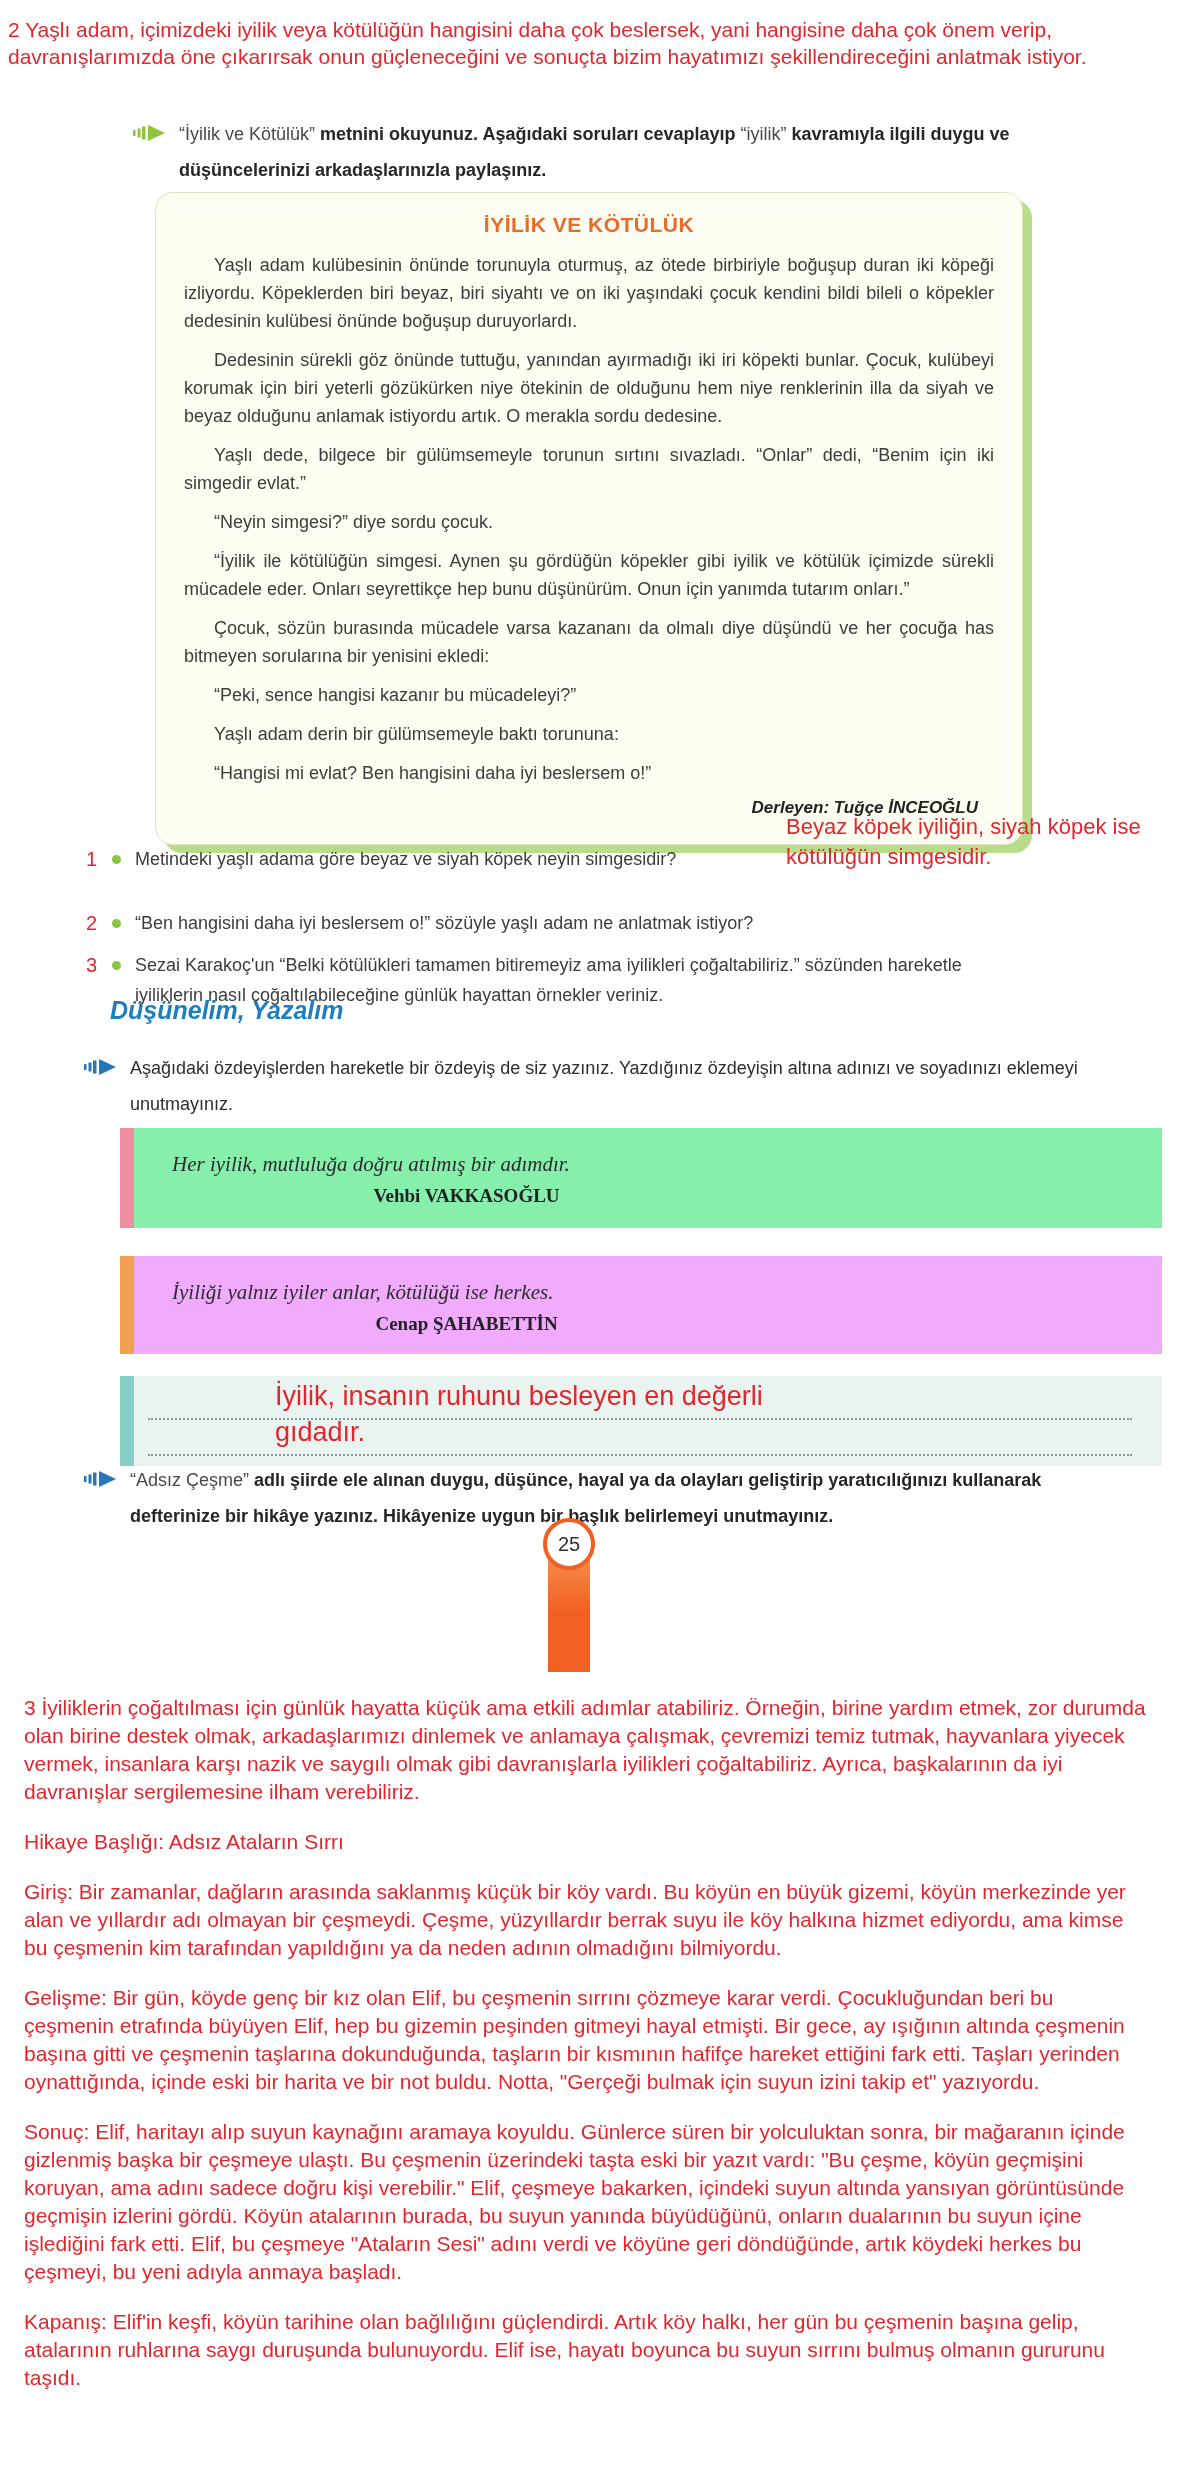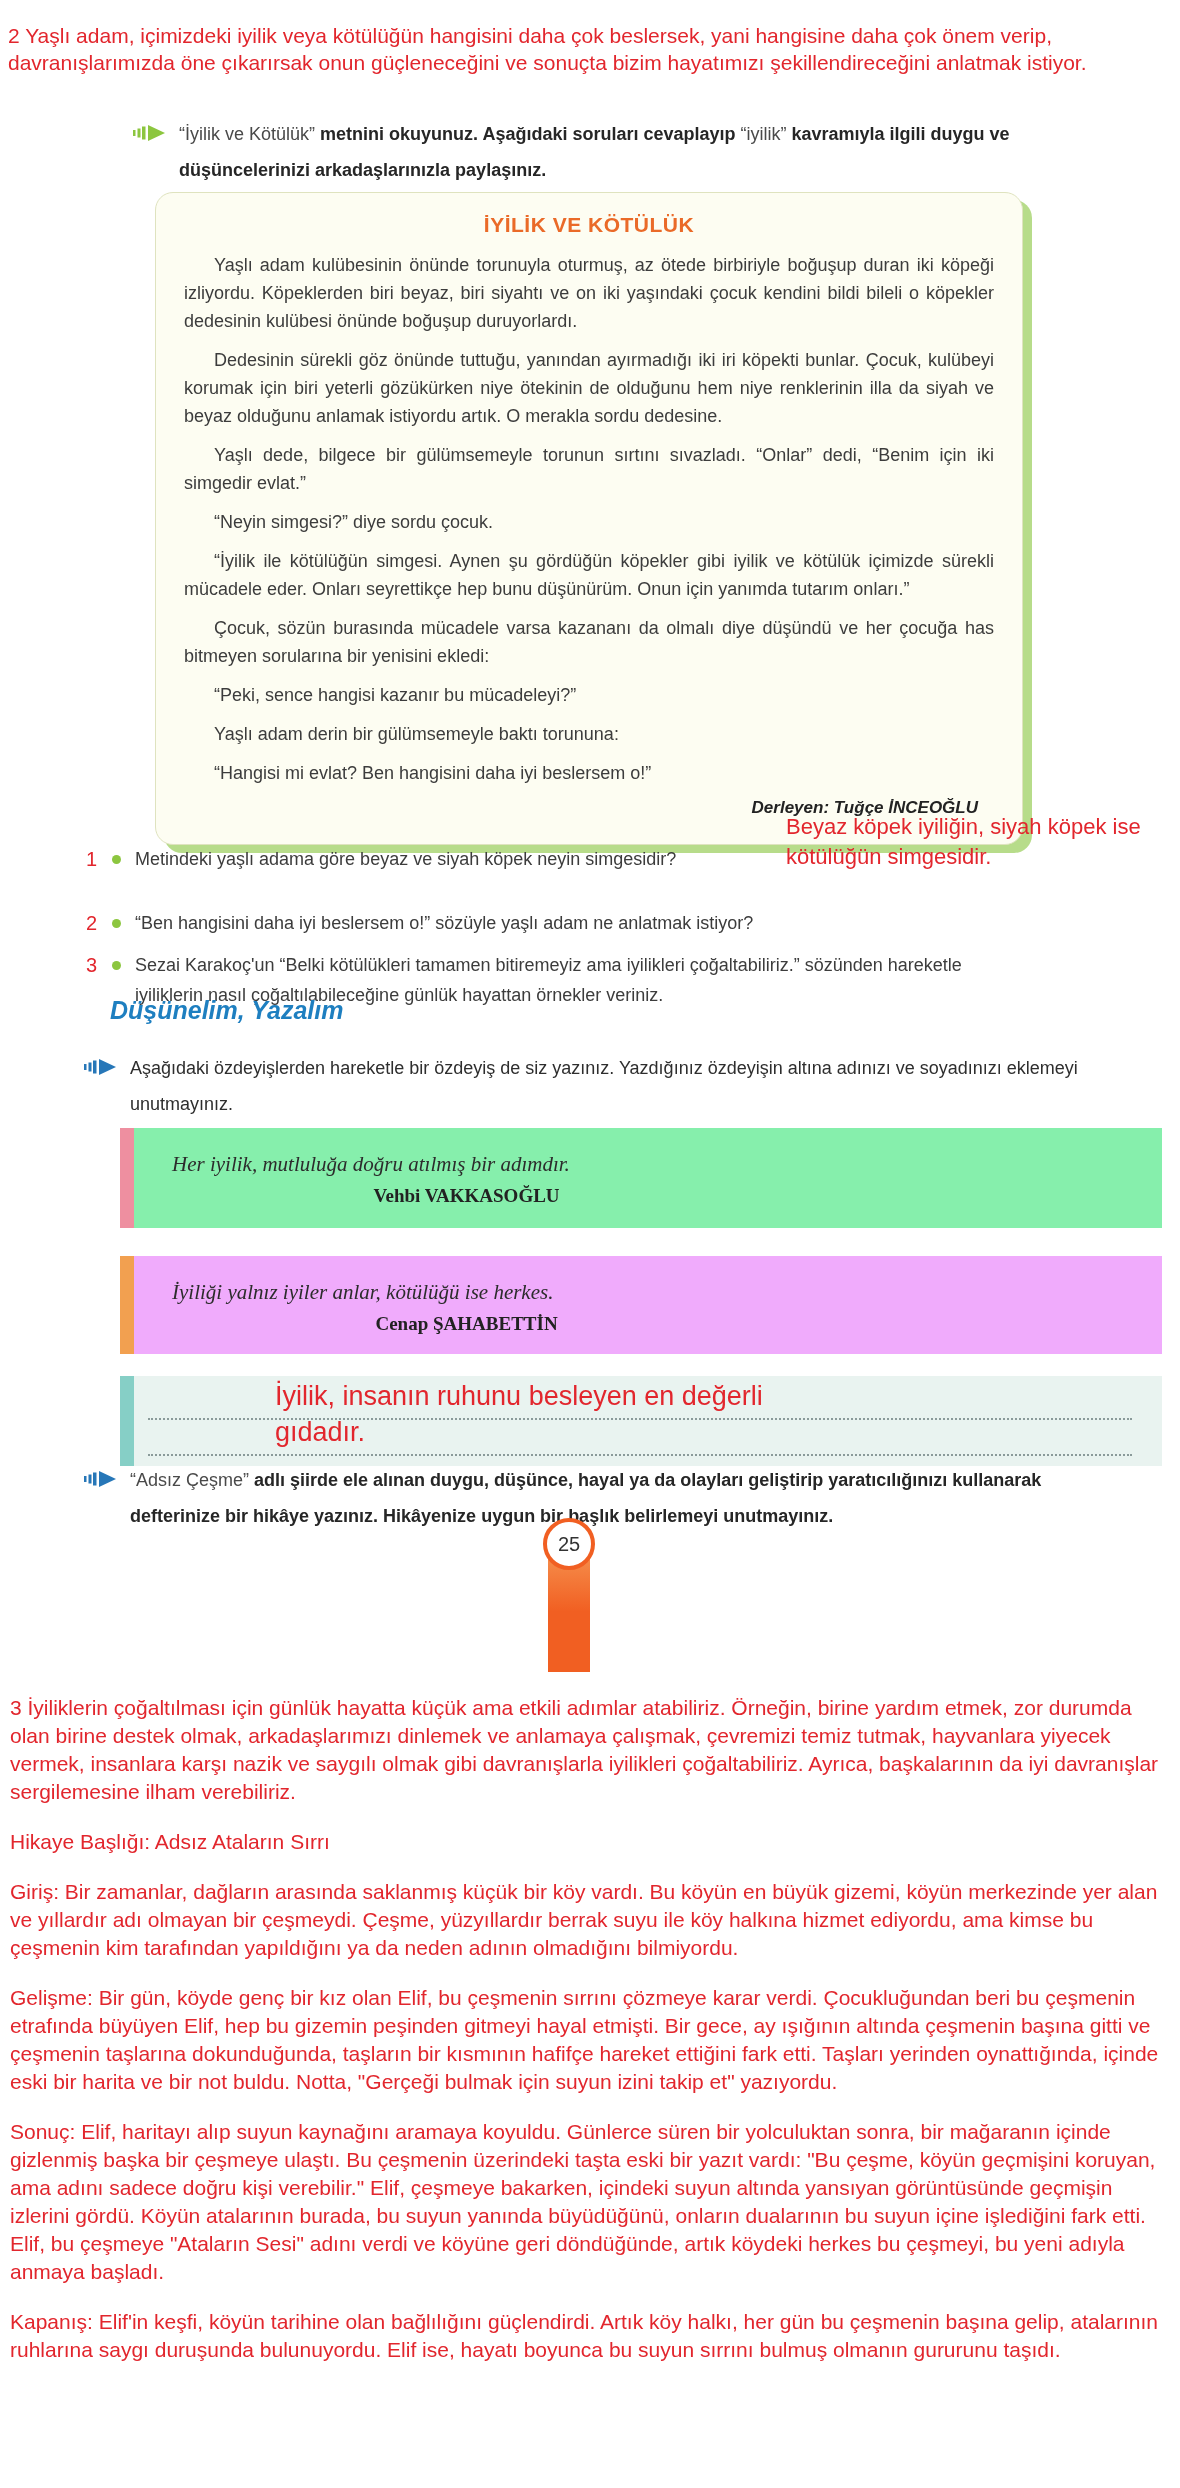--- a/index.html
+++ b/index.html
@@ -2,21 +2,21 @@
 <html lang="tr"><head>
 <meta charset="utf-8">
 <style>
   html,body{margin:0;padding:0;background:#ffffff;}
   body{width:1180px;height:2488px;position:relative;overflow:hidden;
        font-family:"Liberation Sans",sans-serif;-webkit-font-smoothing:antialiased;}
   .sheet{position:absolute;inset:0;}
 
   
   .red-text{color:#e2262d;}
-  .top-answer{position:absolute;top:22px;left:8px;width:1168px;
+  .top-answer{position:absolute;top:16px;left:8px;width:1168px;
               font-size:21px;line-height:27px;}
 
   
   .instr{position:absolute;display:flex;align-items:flex-start;}
   .arrow{flex:0 0 auto;margin-right:14px;margin-top:9px;line-height:0;}
   .arrow.green{color:#8cc63f;}
   .arrow.blue{color:#2777b8;}
   .instr-text{margin:0;font-size:18px;line-height:36px;color:#2e2e2e;}
   .instr-text .b{font-weight:bold;color:#262626;}
   .instr-text .reg{font-weight:normal;color:#4a4a4a;}
@@ -78,21 +78,21 @@
   .ribbon{position:absolute;left:50%;transform:translateX(-50%);top:20px;width:42px;
           height:134px;background:linear-gradient(#f79b57,#f15f22 55%,#f15f22);}
   .page-circle{position:absolute;left:50%;transform:translateX(-50%);top:0;width:44px;
           height:44px;border-radius:50%;background:#ffffff;border:4px solid #f15f22;
           display:flex;align-items:center;justify-content:center;
           font-size:20px;color:#333333;}
 
   
   .bottom-answers{position:absolute;top:1694px;left:8px;width:1155px;
                   font-size:21px;line-height:28px;}
-  .bottom-answers p{margin:0 2px 22px;}
+  .bottom-answers p{margin:0 16px 22px;}
 </style>
 </head>
 <body>
 
 <div class="sheet">
 
   <div class="top-answer red-text">2 Yaşlı adam, içimizdeki iyilik veya kötülüğün hangisini daha çok beslersek, yani hangisine daha çok önem verip, davranışlarımızda öne çıkarırsak onun güçleneceğini ve sonuçta bizim hayatımızı şekillendireceğini anlatmak istiyor.</div>
 
   <div class="instr instr-1">
     <span class="arrow green">

